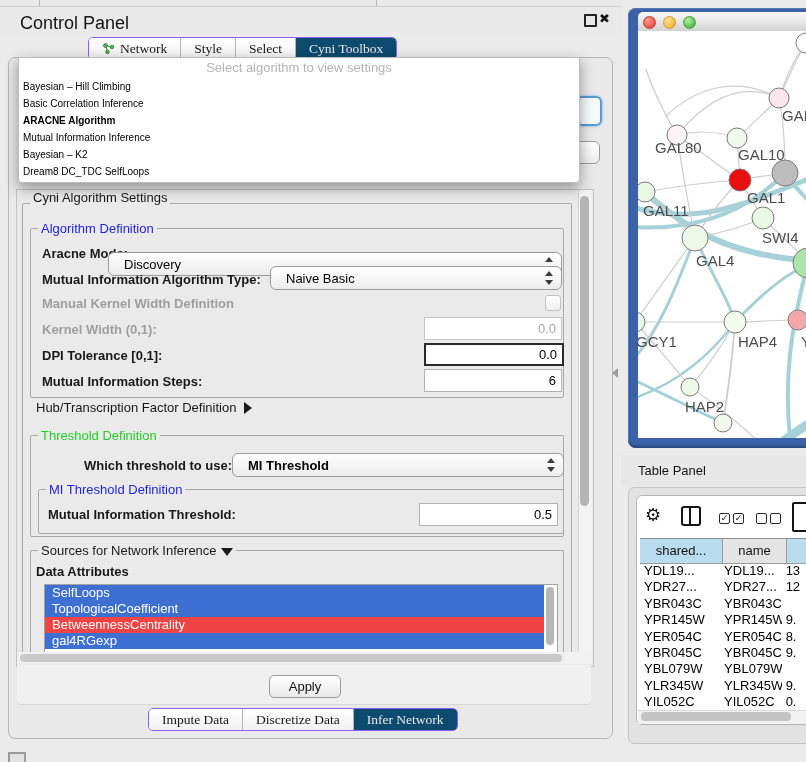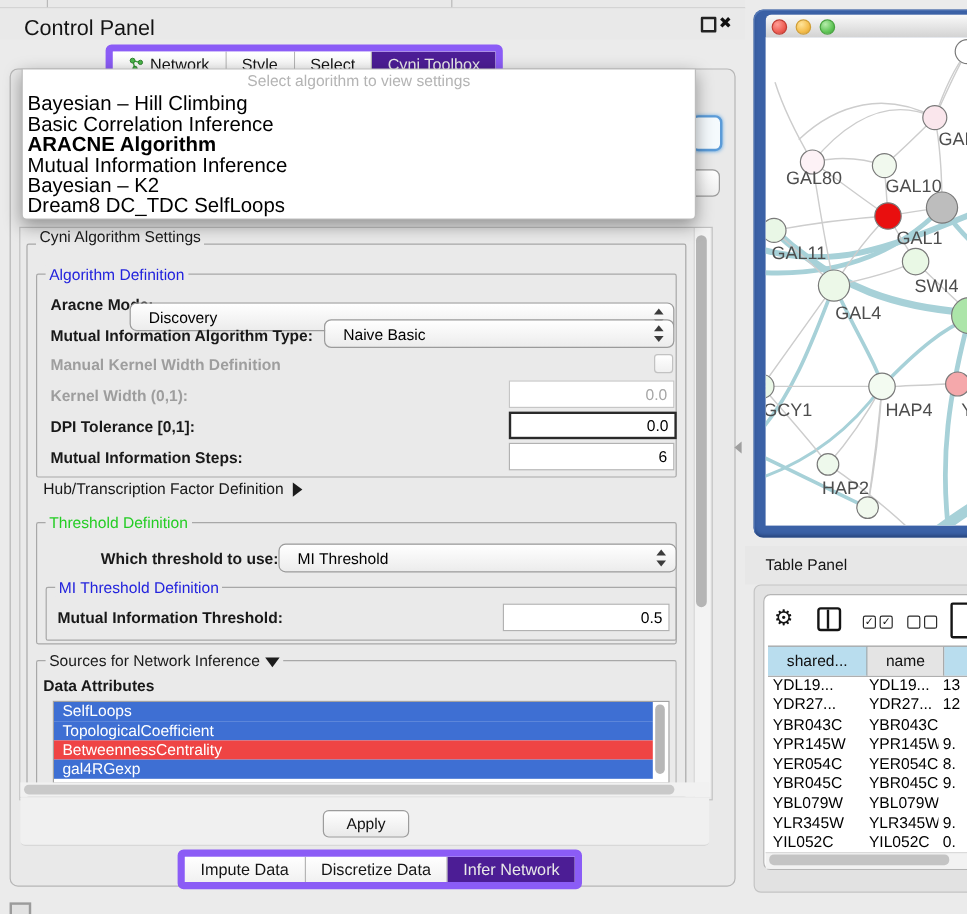--- a/index.html
+++ b/index.html
@@ -15,34 +15,34 @@
   
   .cp-titlebar{left:0;top:7px;width:621px;height:26px;background:#e9e9e9;}
   .cp-title{left:20px;top:13px;font-size:18px;color:#141414;}
   .win-restore{left:584px;top:14px;width:9px;height:9px;border:2px solid #222;border-radius:1px;background:transparent;}
   .win-close{left:599px;top:11px;font-size:13px;font-weight:bold;color:#111;}
 
   .cp-main{left:8px;top:57px;width:603px;height:680px;background:#e9e9e9;
            border:1px solid #b6b6b6;border-radius:7px;}
 
   
-  .tabbar{display:flex;height:21px;border:6px solid #8b5cf6;border-radius:5px;overflow:hidden;
-          background:#fdfdfd;}
+  .tabbar{display:flex;height:21px;border:1px solid #8b5cf6;border-radius:5px;overflow:hidden;
+          background:#fdfdfd;font-family:Liberation Serif, serif;}
   .tabbar .seg{display:flex;align-items:center;gap:5px;padding:0 13px;font-size:13.5px;color:#151515;
           background:linear-gradient(#ffffff,#f1f1f1);border-right:1px solid #b5b5b5;white-space:nowrap;}
   .tabbar .seg:last-child{border-right:none;}
-  .tabbar .seg.sel{background:#4c1d95;color:#e9e9e9;}
+  .tabbar .seg.sel{background:#0c4a6e;color:#e9e9e9;}
   #top-tabs{left:88px;top:37px;}
   #bottom-tabs{left:148px;top:708px;}
 
   
   .dropdown{left:18px;top:57px;width:560px;height:124px;background:#ffffff;border:1px solid #bdbdbd;
             border-radius:0 0 4px 4px;box-shadow:0 5px 14px rgba(0,0,0,.38);z-index:40;}
   .dd-prompt{height:20px;line-height:20px;text-align:center;color:#b4b4b4;font-size:13px;}
-  .dd-item{height:17px;line-height:17px;padding-left:4px;font-size:17px;color:#000;}
+  .dd-item{height:17px;line-height:17px;padding-left:4px;font-size:10px;color:#000;}
   .dd-item.sel{font-weight:bold;}
 
   
   .blue-btn-frag{left:576px;top:96px;width:22px;height:26px;border:2px solid #5b9bd8;border-radius:6px;
                  background:#f5fafd;box-shadow:0 0 3px #7db4e4;z-index:10;}
   .gray-combo-frag{left:574px;top:141px;width:24px;height:21px;border:1px solid #9b9b9b;border-radius:6px;
                  background:linear-gradient(#ffffff,#ededed);z-index:10;}
 
   
   .scrollpane{left:16px;top:189px;width:576px;height:476px;border:1px solid #c2c2c2;background:#eaeaea;}
@@ -214,21 +214,21 @@
 
   <div class="abs hub-row">
     <span>Hub/Transcription Factor Definition</span>
     <span class="tri-right"></span>
   </div>
 
   <div class="abs grp grp-thresh"></div>
   <span class="grp-cap cap-green" style="left:38px;top:428px;">Threshold Definition</span>
 
   <span class="lbl" style="left:84px;top:458px;">Which threshold to use:</span>
-  <div class="combo" style="left:232px;top:453px;width:315px;">
+  <div class="combo" style="left:232px;top:453px;width:315px;font-weight:bold;">
     <span>MI Threshold</span>
     <span class="spin"></span>
   </div>
 
   <div class="abs grp grp-mi"></div>
   <span class="grp-cap cap-blue" style="left:46px;top:482px;">MI Threshold Definition</span>
   <span class="lbl" style="left:48px;top:507px;">Mutual Information Threshold:</span>
   <div class="field" style="left:419px;top:503px;width:127px;">0.5</div>
 
   <div class="abs grp grp-src"></div>

